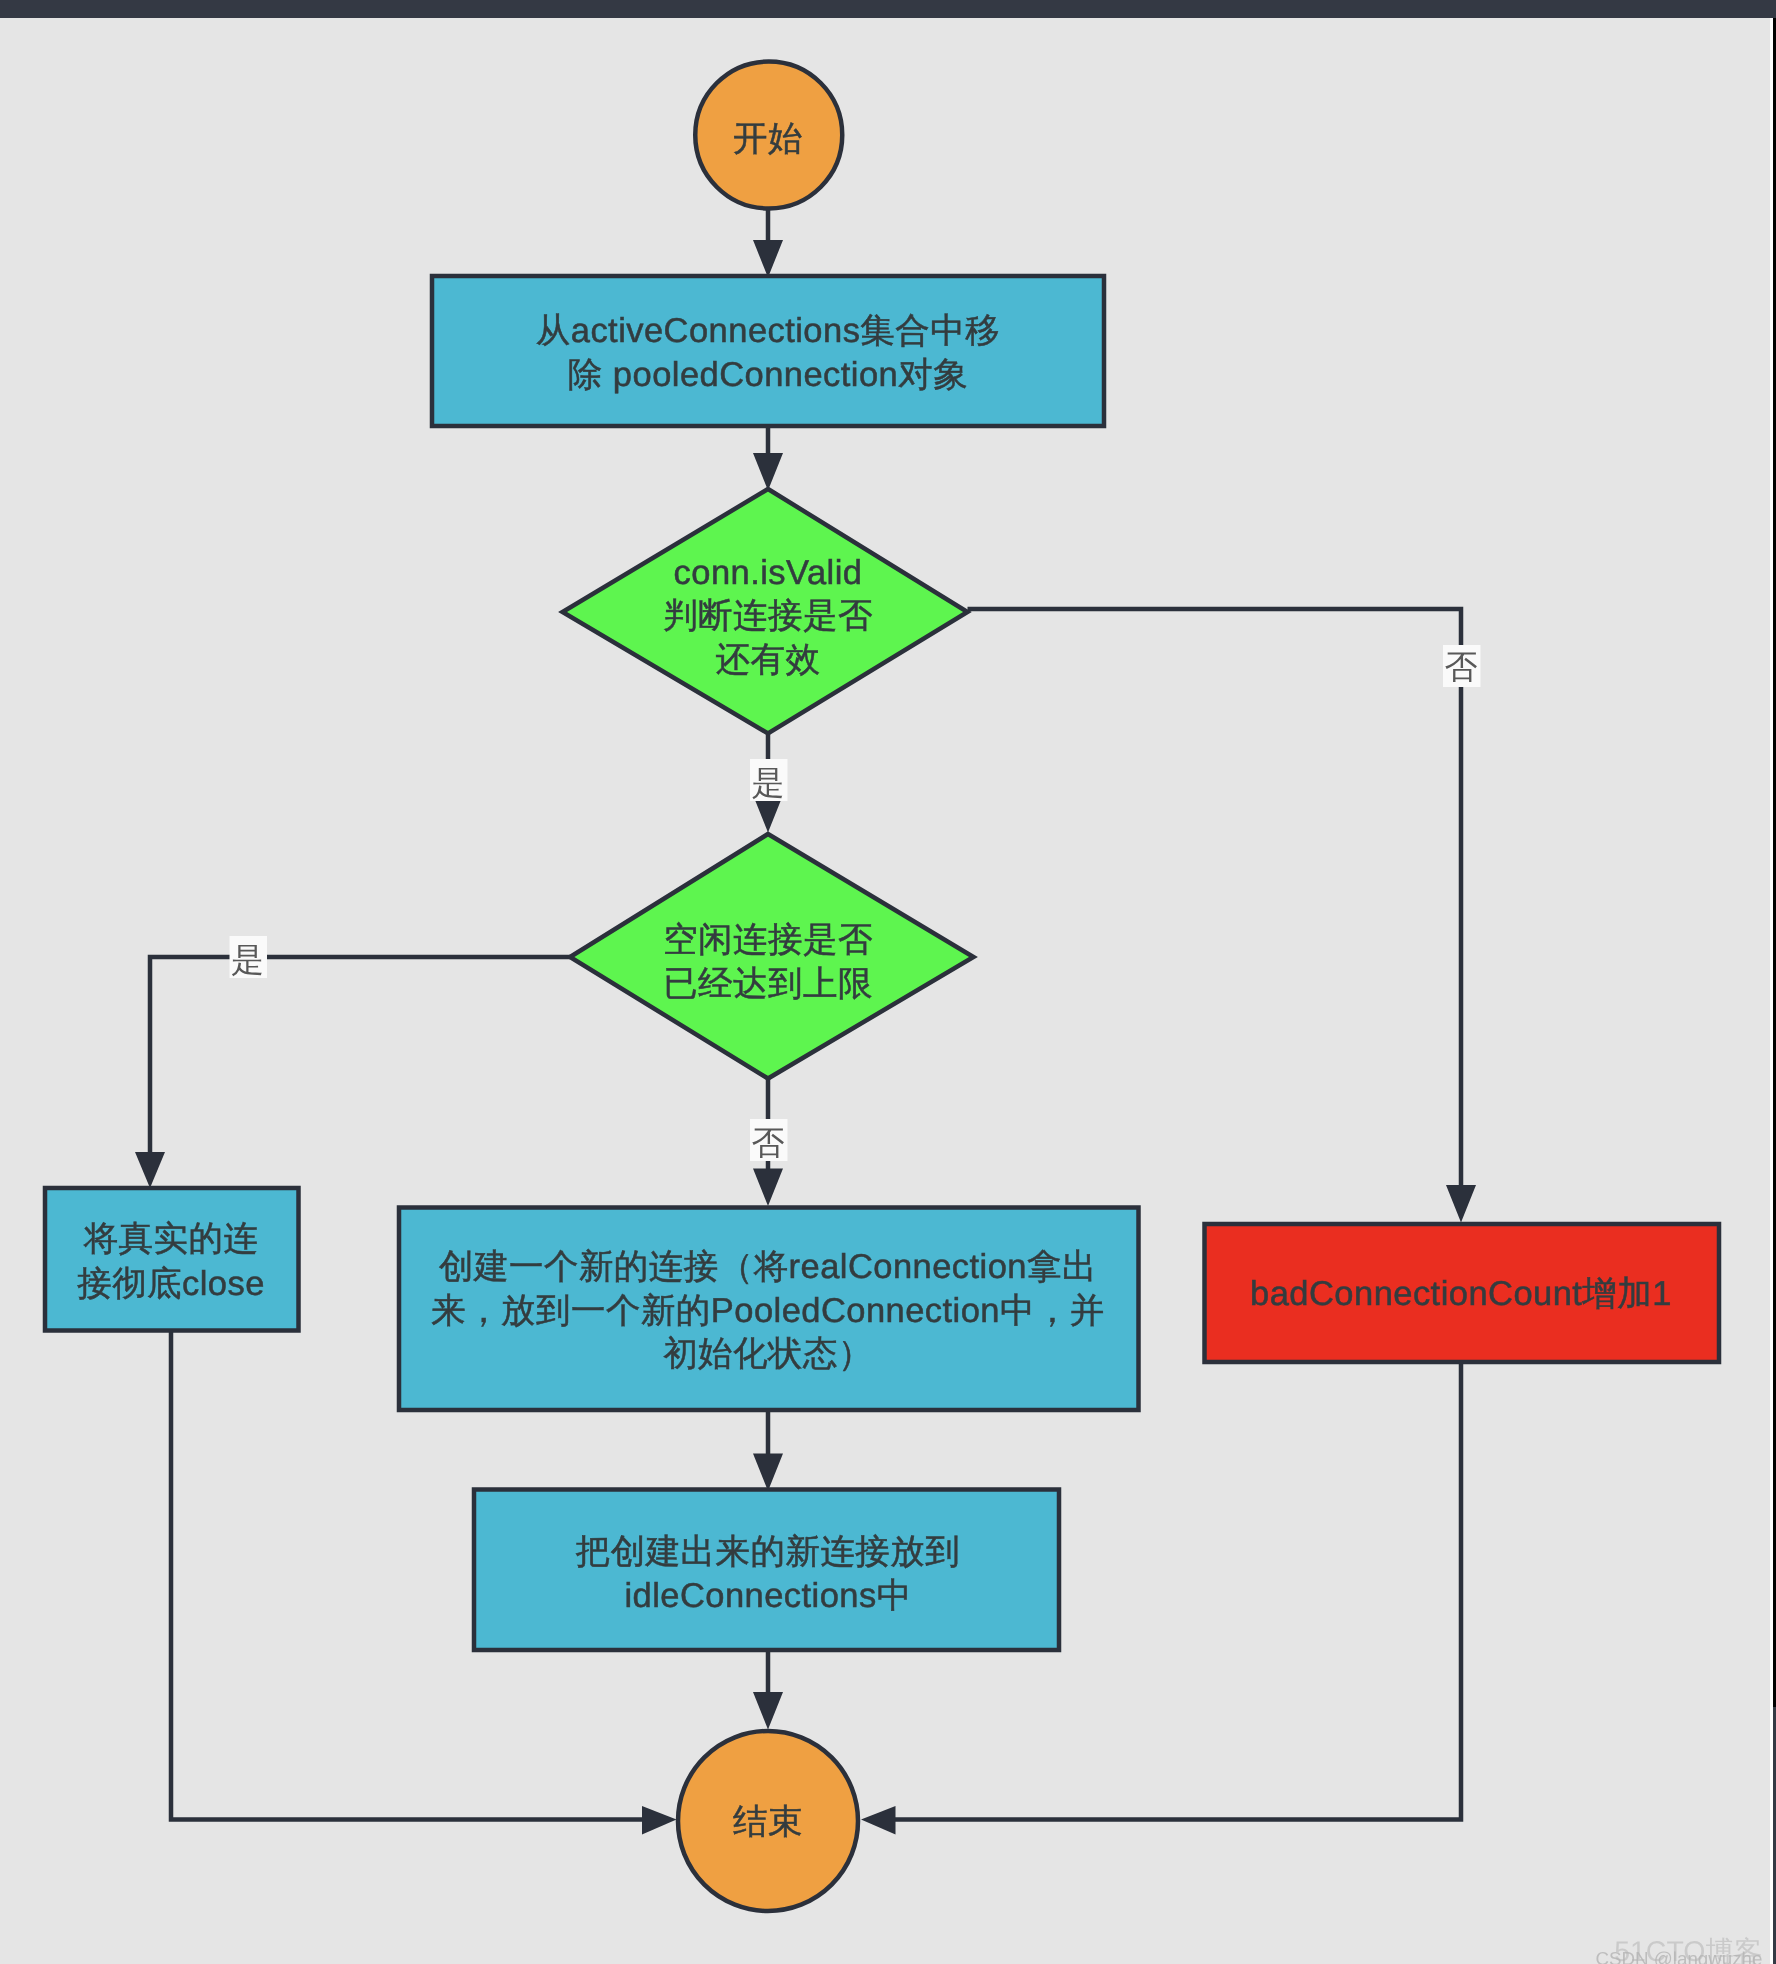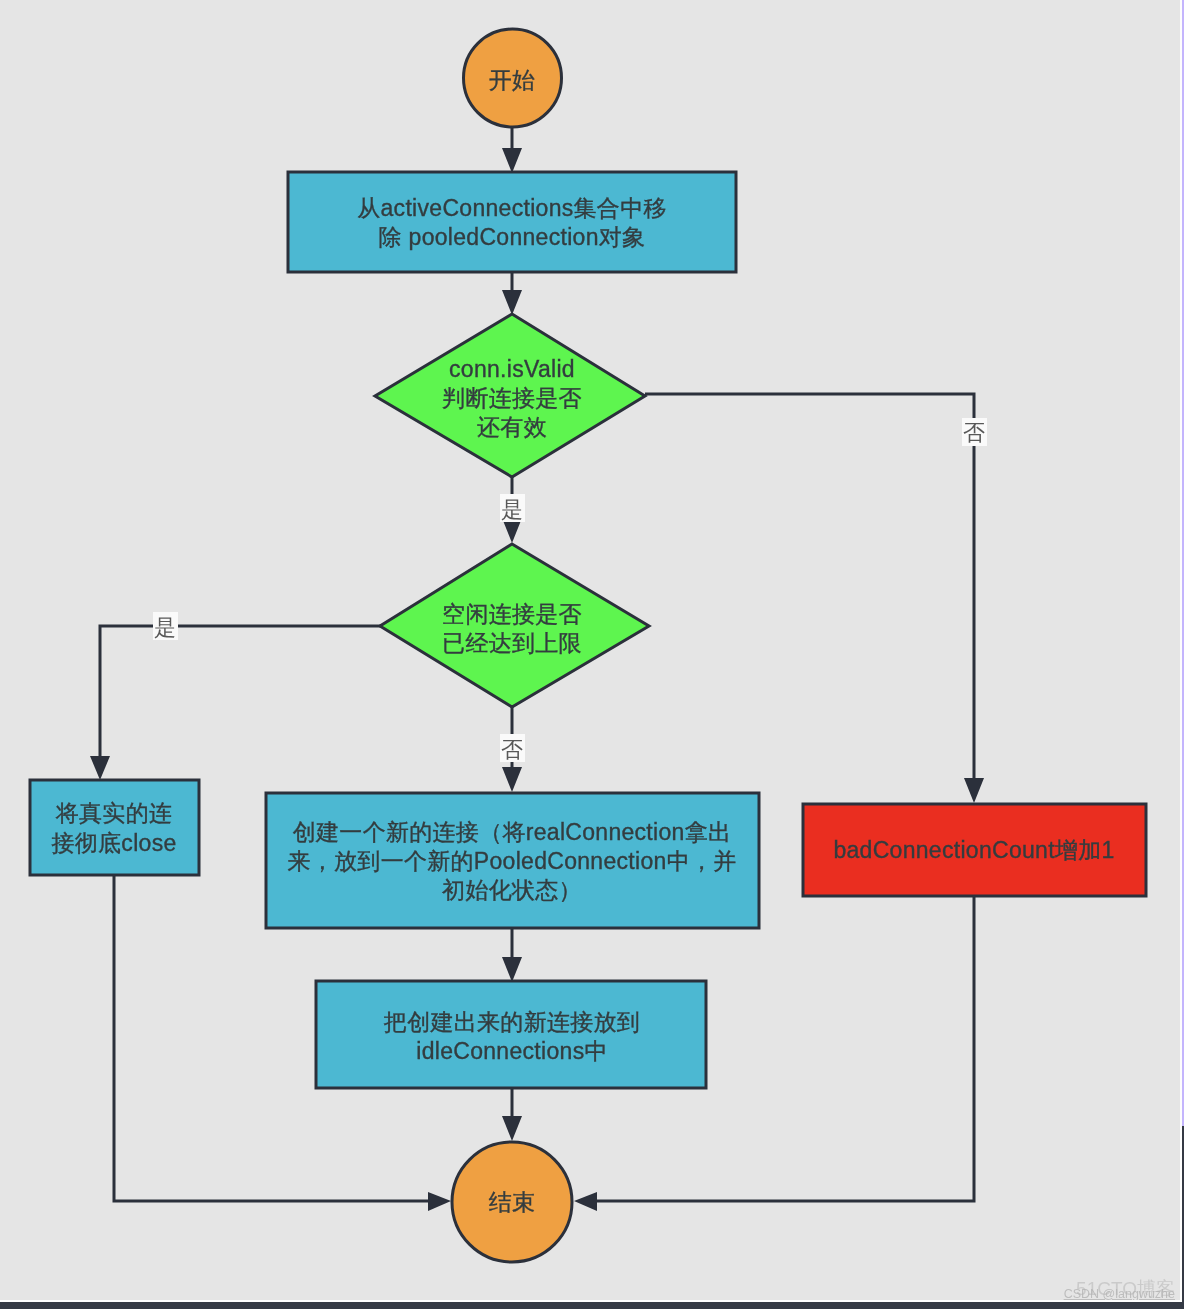--- a/index.html
+++ b/index.html
@@ -1,18 +1,18 @@
 <!DOCTYPE html>
 <html><head>
 <meta charset="utf-8">
 <style>
   html,body{margin:0;padding:0;background:#343944;}
   body{width:1184px;height:1309px;overflow:hidden;
        font-family:"Liberation Sans",sans-serif;}
-  #page{position:absolute;left:0;top:0;width:1184px;height:1126px;background:#c4b5fd;}
+  #page{position:absolute;left:0;top:12px;width:1184px;height:1126px;background:#000000;}
   #sheet{position:absolute;left:0;top:0;width:1182px;height:1302px;background:#fdfdfd;}
   #canvas{position:absolute;left:0;top:0;width:1180px;height:1300px;background:#e5e5e5;overflow:hidden;}
   #flow{position:absolute;left:0;top:0;}
   .nodetext{font-size:23px;fill:#333c3f;letter-spacing:0.3px;stroke:#333c3f;stroke-width:0.35px;paint-order:stroke fill;}
   .lbl{font-size:22px;fill:#585858;}
   .wm{position:absolute;right:5px;bottom:-1px;font-size:12.5px;color:#b4b4b4;white-space:nowrap;opacity:.8;text-decoration:underline;}
   .wm2{position:absolute;right:5px;bottom:-2px;font-size:19px;color:#bdbdbd;white-space:nowrap;opacity:.65;}
 </style>
 </head>
 <body>

